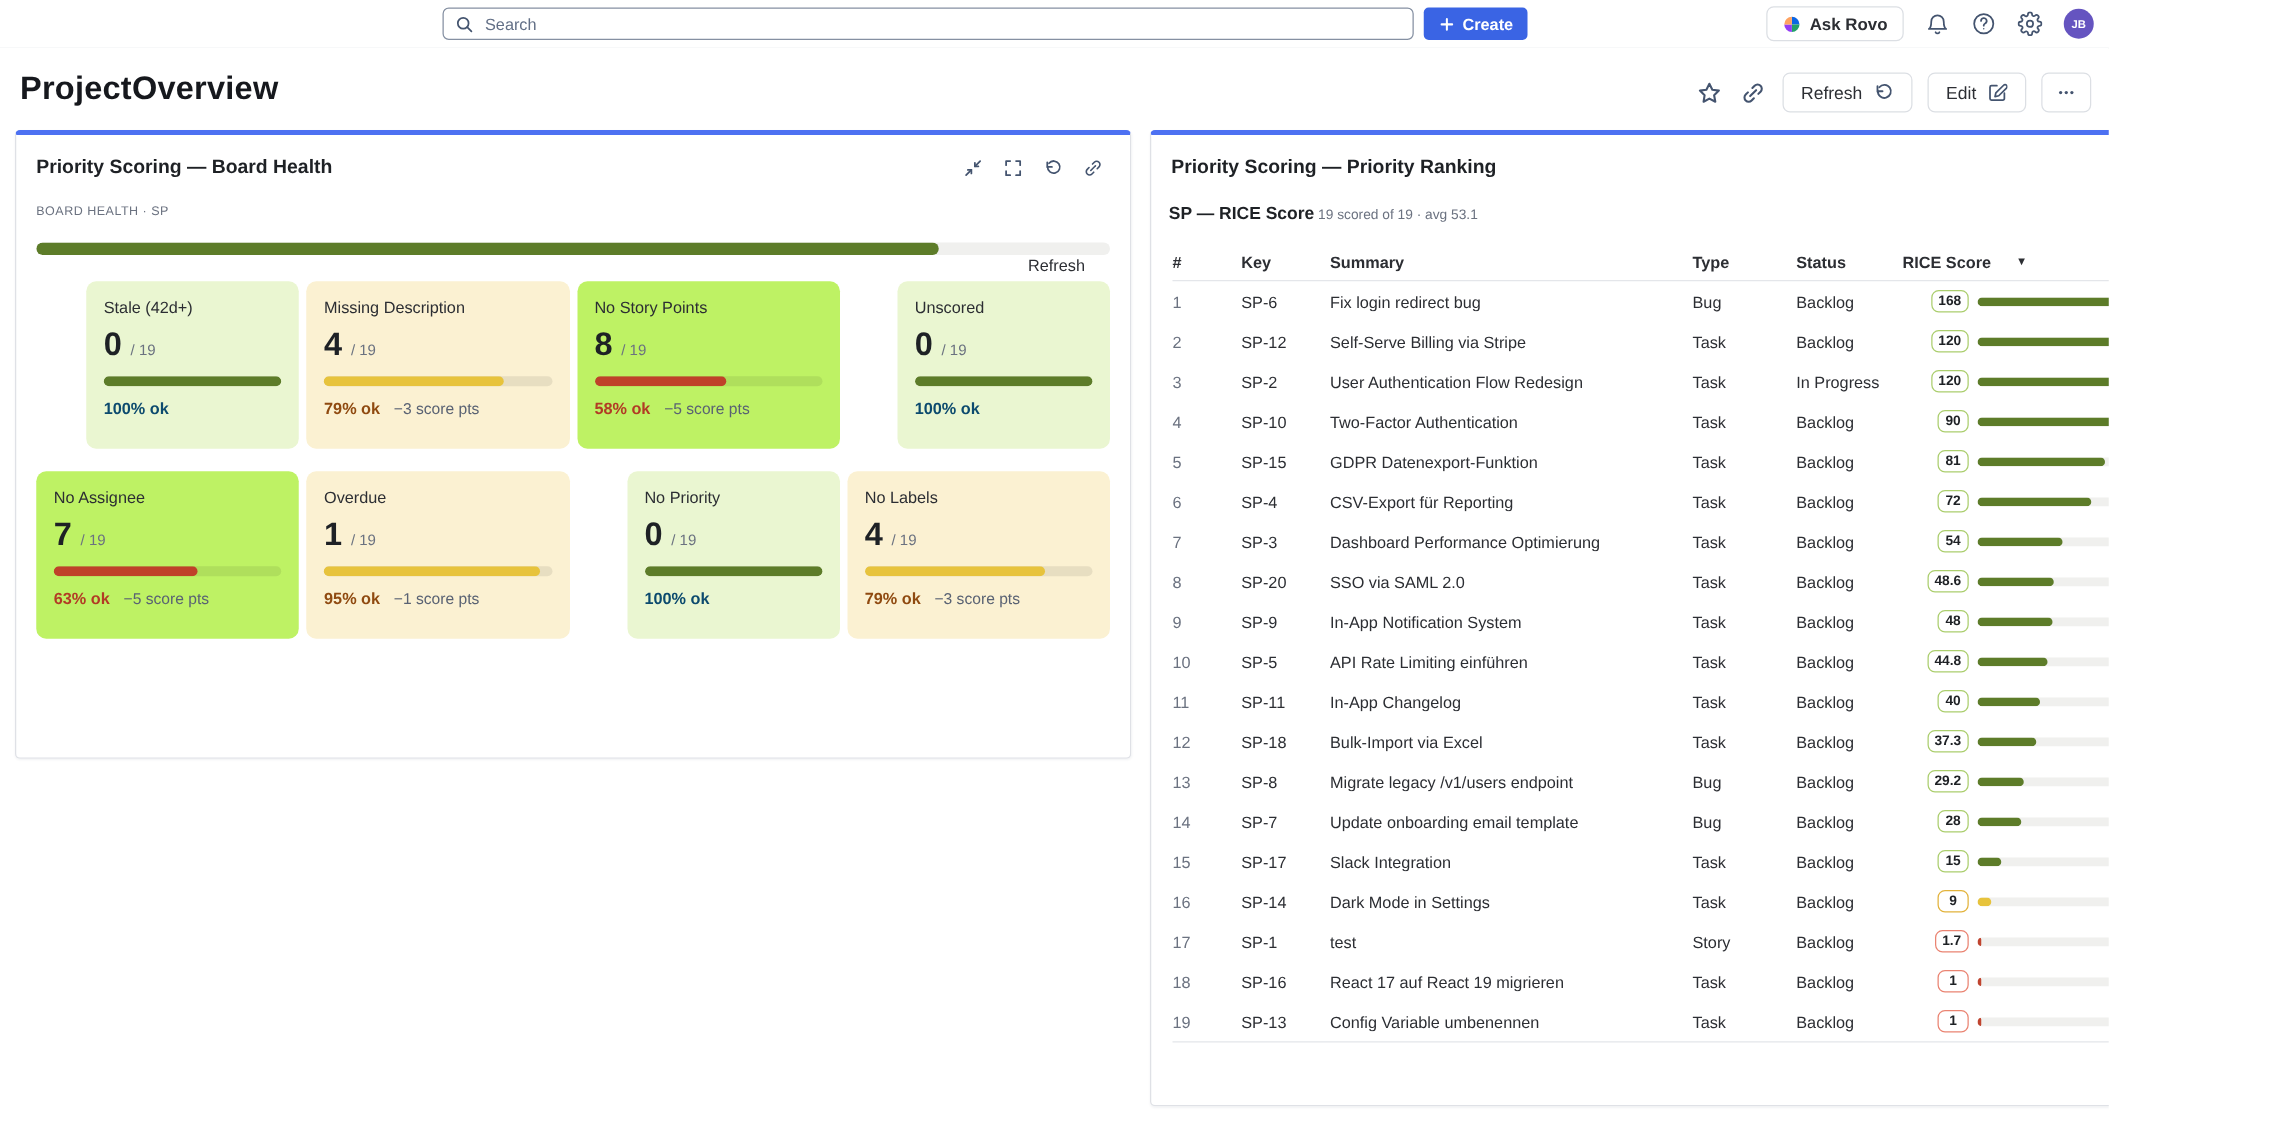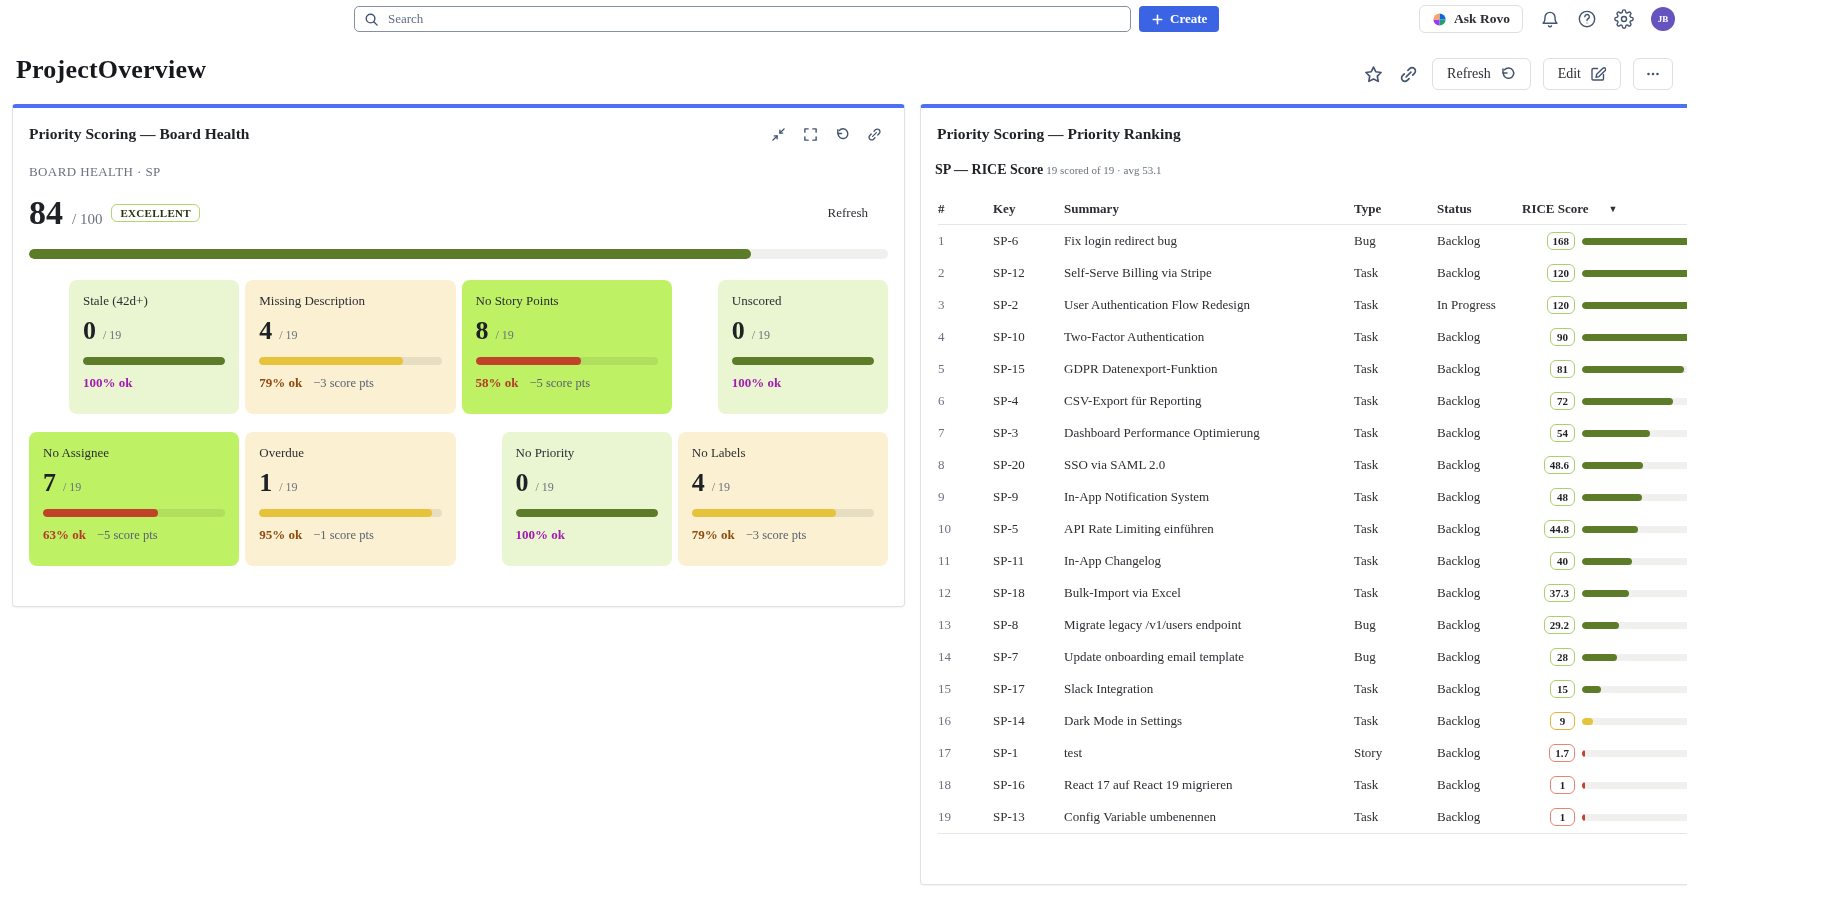--- a/index.html
+++ b/index.html
@@ -1,17 +1,17 @@
 <!DOCTYPE html>
 <html><head>
 <meta charset="utf-8">
 <style>
   html,body{margin:0;padding:0;background:#fff;}
   .canvas{position:relative;width:1687px;height:900px;background:#fff;overflow:hidden;
-          font-family:Liberation Serif, serif;color:#1e2125;}
+          font-family:Liberation Sans, sans-serif;color:#1e2125;}
   svg{display:block;}
   .ico{color:#44546f;}
   
   .topbar{position:absolute;top:0;left:0;right:0;height:38px;background:#fff;border-bottom:1px solid #e0e2e6;}
   .search-box{position:absolute;left:354px;top:6px;width:777px;height:26px;border:1px solid #8590a2;border-radius:5px;
               display:flex;align-items:center;gap:7px;padding:0 9px;box-sizing:border-box;background:#fff;}
   .search-box input{border:none;outline:none;flex:1;font-size:13px;font-family:inherit;color:#1e2125;background:transparent;}
   .search-box input::placeholder{color:#626f86;}
   .create-btn{position:absolute;left:1139px;top:6px;height:26px;padding:0 12px;background:#3a64e4;color:#fff;border:none;
               border-radius:4px;font-size:13px;font-weight:600;font-family:inherit;display:flex;align-items:center;gap:6px;cursor:pointer;}
@@ -33,21 +33,21 @@
   .panel{position:absolute;background:#fff;border:1px solid #dfe1e6;border-top:4px solid #4d71f2;border-radius:4px;
          box-shadow:0 1px 2px rgba(9,30,66,.06);box-sizing:border-box;}
   .panel-left{left:12px;top:104px;width:893px;height:503px;}
   .panel-right{left:920px;top:104px;width:904px;height:781px;}
   .panel-head{display:flex;justify-content:space-between;align-items:center;padding:17px 22px 0 16px;}
   .panel-title{font-size:15.5px;font-weight:700;color:#1e2125;}
   .panel-icons{display:flex;align-items:center;gap:17px;}
   .panel-icons .tb-iconbtn{color:#44546f;}
   .refresh-link{position:absolute;right:30px;font-size:13px;color:#2c2e33;cursor:pointer;background:none;border:none;font-family:inherit;}
   
-  .bh-sub{margin:21px 16px 16px;font-size:13px;color:#6b7280;letter-spacing:.4px;}
+  .bh-sub{margin:21px 16px 5px;font-size:10px;color:#6b7280;letter-spacing:.4px;}
   .bh-scorerow{display:flex;align-items:baseline;gap:9px;margin:5px 16px 0;}
   .bh-score{font-size:34px;font-weight:800;line-height:1;color:#1e2125;}
   .bh-max{font-size:15px;color:#6b7280;}
   .bh-badge{border:1.5px solid #b3d573;border-radius:6px;padding:2px 8px;font-size:11px;font-weight:700;color:#29330f;
             letter-spacing:.3px;align-self:center;}
   .bh-progress{margin:19px 16px 0;height:10px;border-radius:6px;background:#f0f0ee;overflow:hidden;}
   .bh-progress-fill{height:100%;border-radius:6px;background:#5d7c29;}
   .bh-note{margin:8px 16px 0;font-size:12px;color:#44546f;line-height:1.2;}
   .bh-note-line2{margin-left:152px;margin-top:3px;}
   .hcards{display:grid;grid-template-columns:repeat(4,1fr);column-gap:6px;row-gap:18px;margin:21px 16px 0;}
@@ -59,21 +59,21 @@
   .hcard-valrow{margin-top:9px;display:flex;align-items:baseline;gap:7px;}
   .hcard-value{font-size:26px;font-weight:800;line-height:1;color:#1e2125;}
   .hcard-total{font-size:12px;color:#6b7280;}
   .hbar{margin-top:13px;height:8px;border-radius:4px;background:rgba(0,0,0,.08);overflow:hidden;}
   .hbar-fill{height:100%;border-radius:4px;}
   .tone-green .hbar-fill{background:#5d7c29;}
   .tone-yellow .hbar-fill{background:#e7c33c;}
   .tone-red .hbar-fill{background:#bf4229;}
   .hcard-foot{margin-top:10px;display:flex;align-items:baseline;gap:11px;}
   .hcard-ok{font-size:13px;font-weight:700;}
-  .tone-green .hcard-ok{color:#a21caf;}
+  .tone-green .hcard-ok{color:#0c4a6e;}
   .tone-yellow .hcard-ok{color:#8f4a10;}
   .tone-red .hcard-ok{color:#b23b25;}
   .hcard-delta{font-size:12.5px;color:#596273;}
   
   .rk-subrow{display:flex;align-items:baseline;gap:3px;margin:19px 16px 0 14px;}
   .rk-subtitle{font-size:14px;font-weight:700;color:#1e2125;}
   .rk-meta{font-size:11px;color:#6b7280;}
   .rk-table{margin:16px 30px 0 17px;}
   .thead{display:flex;align-items:center;height:30px;border-bottom:1px solid #e4e6ea;font-size:13px;font-weight:600;color:#2c2e33;}
   .tbody{border-bottom:1px solid #e4e6ea;}
@@ -222,25 +222,20 @@
             <svg width="15" height="15" viewBox="0 0 16 16" fill="none" stroke="currentColor" stroke-width="1.4" stroke-linecap="round">
               <path d="M6 10l4-4"></path>
               <path d="M7.5 4.5 9 3a2.8 2.8 0 0 1 4 4l-1.5 1.5"></path>
               <path d="M8.5 11.5 7 13a2.8 2.8 0 0 1-4-4l1.5-1.5"></path>
             </svg>
           </button>
       </span>
     </div>
     <button class="refresh-link" style="top:96px;">Refresh</button>
     <div class="bh-sub">BOARD HEALTH · SP</div>
-    <div class="bh-scorerow">
-      <span class="bh-score">84</span>
-      <span class="bh-max">/ 100</span>
-      <span class="bh-badge">EXCELLENT</span>
-    </div>
     <div class="bh-progress">
       <div class="bh-progress-fill" id="bh-fill" style="width: 84%;"></div>
     </div>
     <div class="hcards" id="health-cards">
   <div class="hcard tone-green">
     <div class="hcard-label">Stale (42d+)</div>
     <div class="hcard-valrow">
       <span class="hcard-value">0</span>
       <span class="hcard-total">/ 19</span>
     </div>

